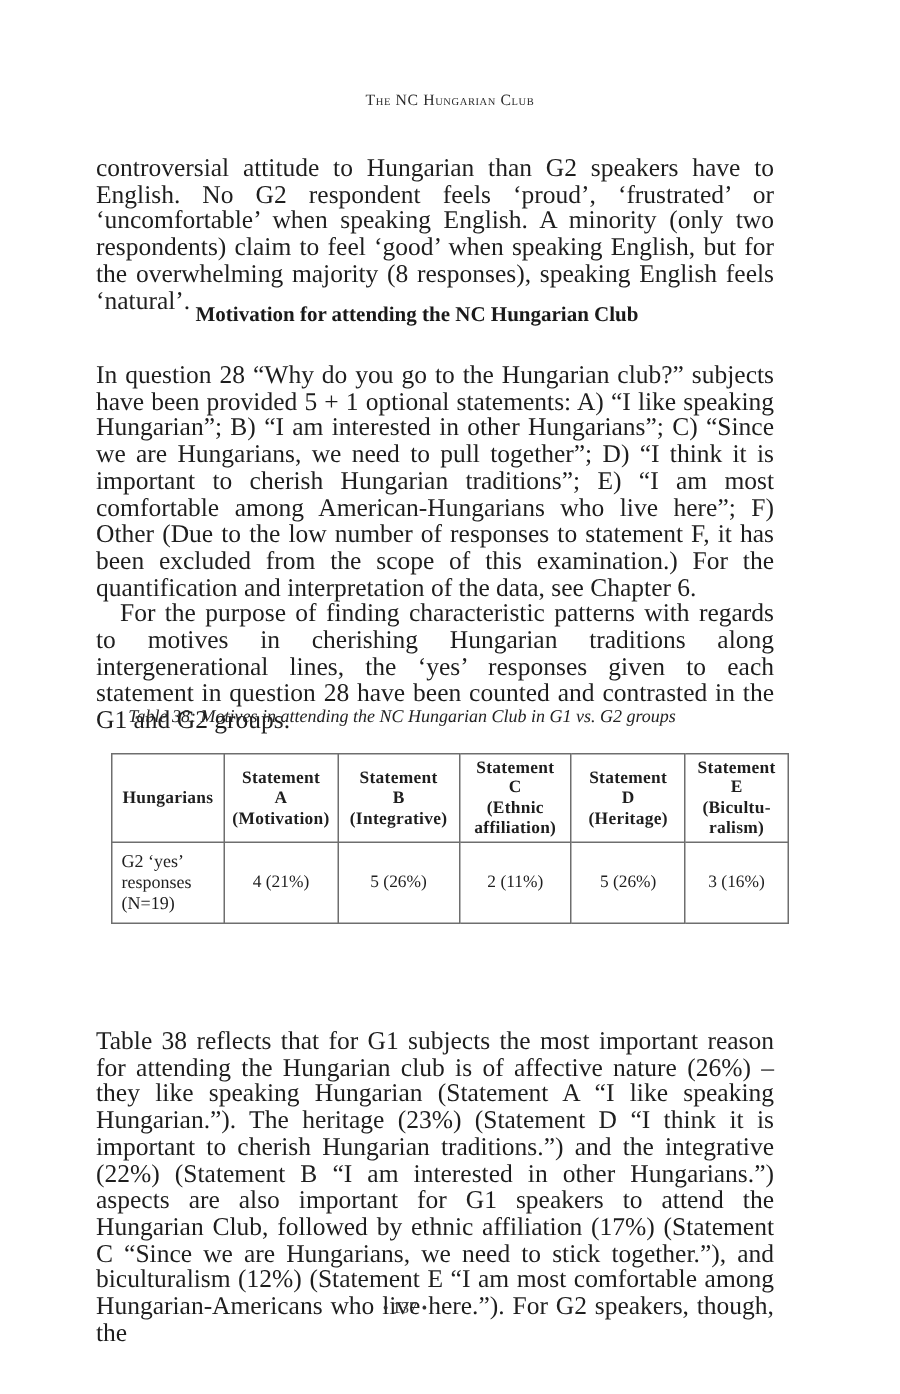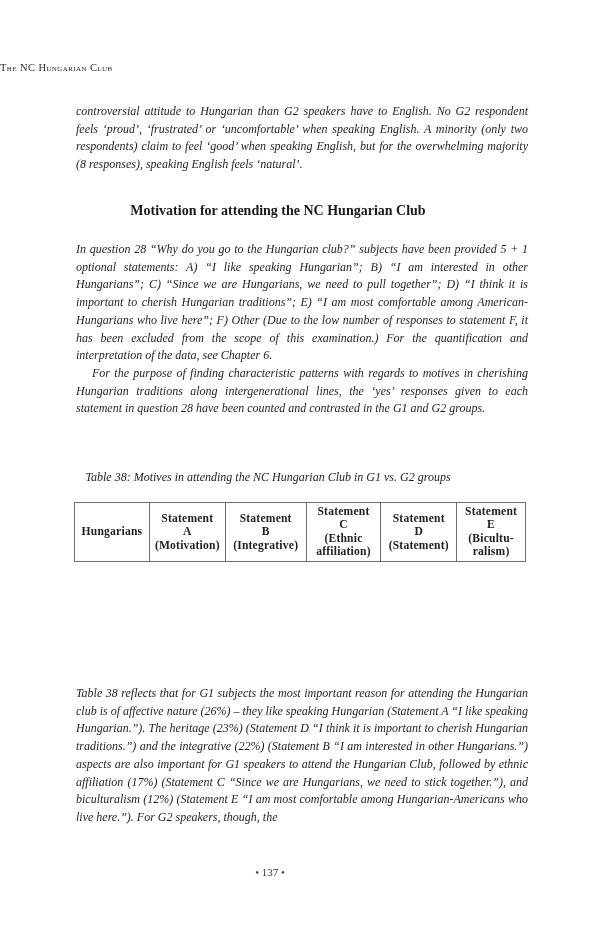--- a/index.html
+++ b/index.html
@@ -13,36 +13,35 @@
       position: relative;
       overflow: hidden;
       font-family: "Liberation Serif", "DejaVu Serif", serif;
       color: #1e1e1e;
     }
     .running-head {
       position: absolute;
       top: 62px;
       left: 0;
       width: 600px;
-      text-align: left;
+      text-align: center;
       font-size: 10.5px;
       letter-spacing: 0.4px;
       font-variant: small-caps;
       color: #2a2a2a;
     }
     .text-block {
       position: absolute;
-      left: 76px;
+      left: 64px;
       width: 452px;
-      font-size: 12px;
+      font-size: 17px;
       line-height: 17.7px;
       text-align: justify;
       text-justify: inter-word;
       hyphens: none;
-      font-style: italic;
     }
     .text-block p {
       margin: 0;
     }
     .text-block p.indent {
       text-indent: 16px;
     }
     #para-top { top: 103px; }
     .section-heading {
       position: absolute;
@@ -153,30 +152,38 @@
         <span>(Integrative)</span>
       </th>
       <th>
         <span>Statement</span><br>
         <span>C</span><br>
         <span>(Ethnic affiliation)</span>
       </th>
       <th>
         <span>Statement</span><br>
         <span>D</span><br>
-        <span>(Statement)</span>
+        <span>(Heritage)</span>
       </th>
       <th>
         <span>Statement</span><br>
         <span>E</span><br>
         <span>(Bicultu-ralism)</span>
       </th>
     </tr>
   </thead>
   <tbody>
+    <tr>
+      <td class="row-label">G2 ‘yes’ responses (N=19)</td>
+      <td>4 (21%)</td>
+      <td>5 (26%)</td>
+      <td>2 (11%)</td>
+      <td>5 (26%)</td>
+      <td>3 (16%)</td>
+    </tr>
   </tbody>
 </table>
 
 <div class="text-block" id="para-analysis">
   <p>Table 38 reflects that for G1 subjects the most important reason for attending the Hungarian club is of affective nature (26%) – they like speaking Hungarian (Statement A “I like speaking Hungarian.”). The heritage (23%) (Statement D “I think it is important to cherish Hungarian traditions.”) and the integrative (22%) (Statement B “I am interested in other Hungarians.”) aspects are also important for G1 speakers to attend the Hungarian Club, followed by ethnic affiliation (17%) (Statement C “Since we are Hungarians, we need to stick together.”), and biculturalism (12%) (Statement E “I am most comfortable among Hungarian-Americans who live here.”). For G2 speakers, though, the</p>
 </div>
 
 <div class="folio">• 137 •</div>
 
 </body></html>

